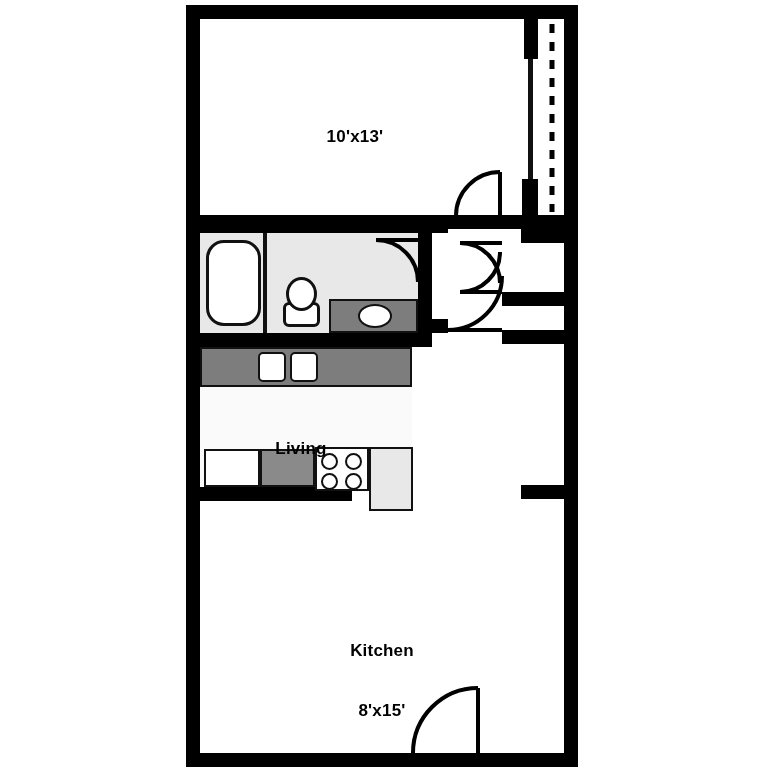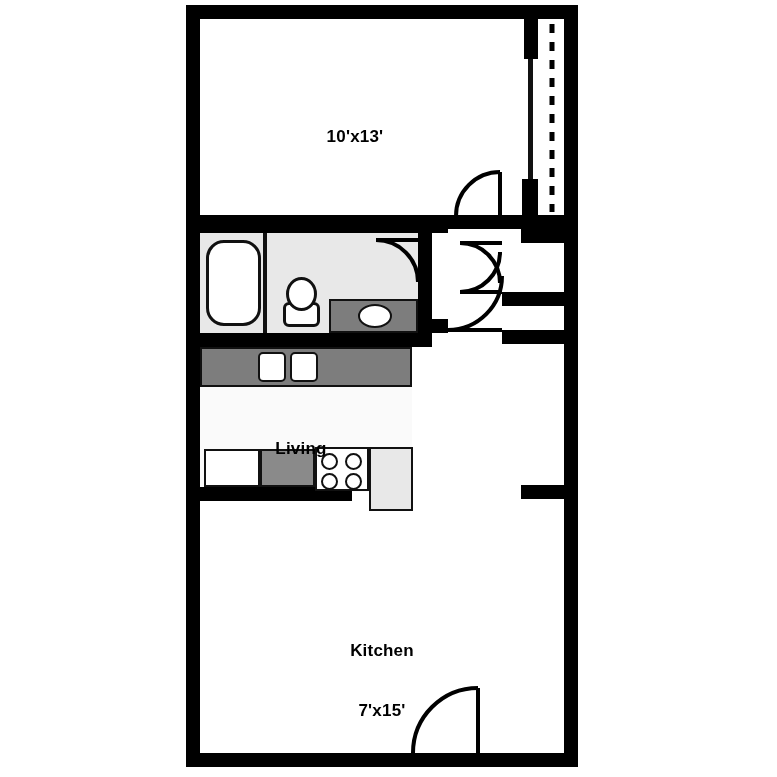--- a/index.html
+++ b/index.html
@@ -137,16 +137,16 @@
     <span class="l2">10'x13'</span>
   </div>
 
 
   <div class="label" style="left:241px;top:400px;width:120px;">
     <span class="l1">Living</span>
   </div>
 
   <div class="label" style="left:282px;top:602px;width:200px;">
     <span class="l1">Kitchen</span>
-    <span class="l2">7'x15'</span>
+    <span class="l2">8'x15'</span>
   </div>
 
 </div>
 
 </body></html>

